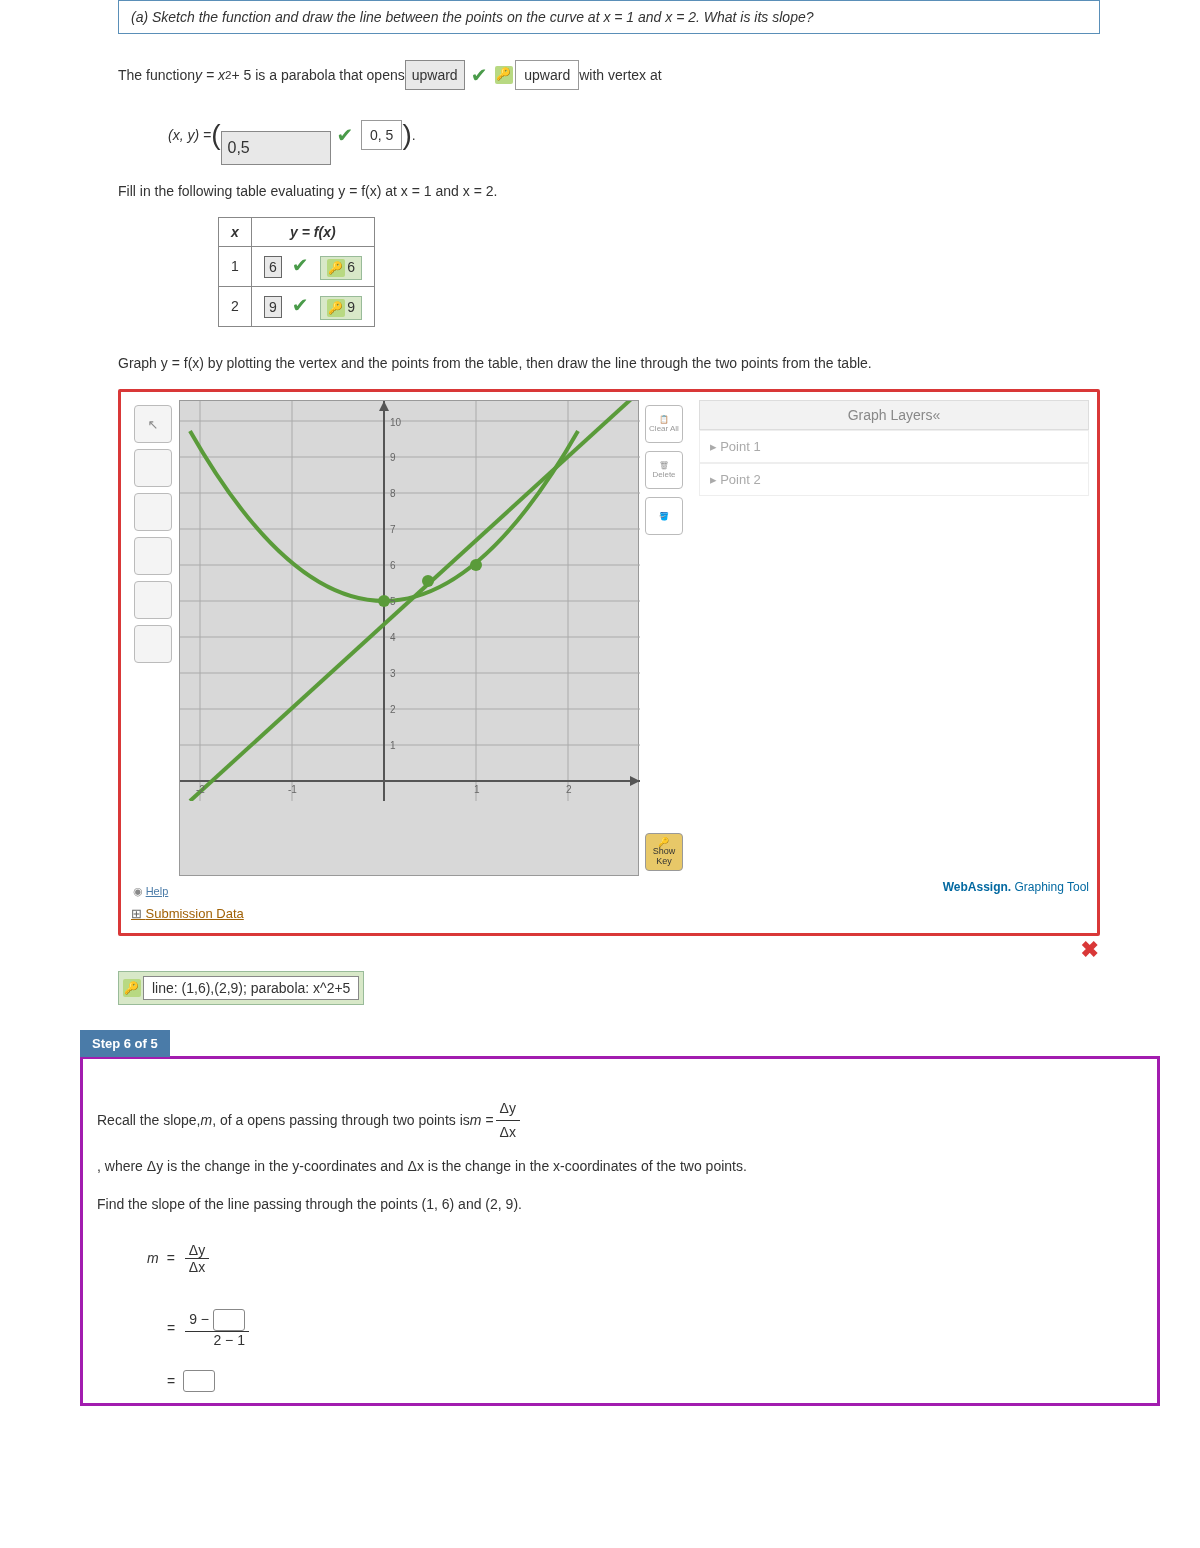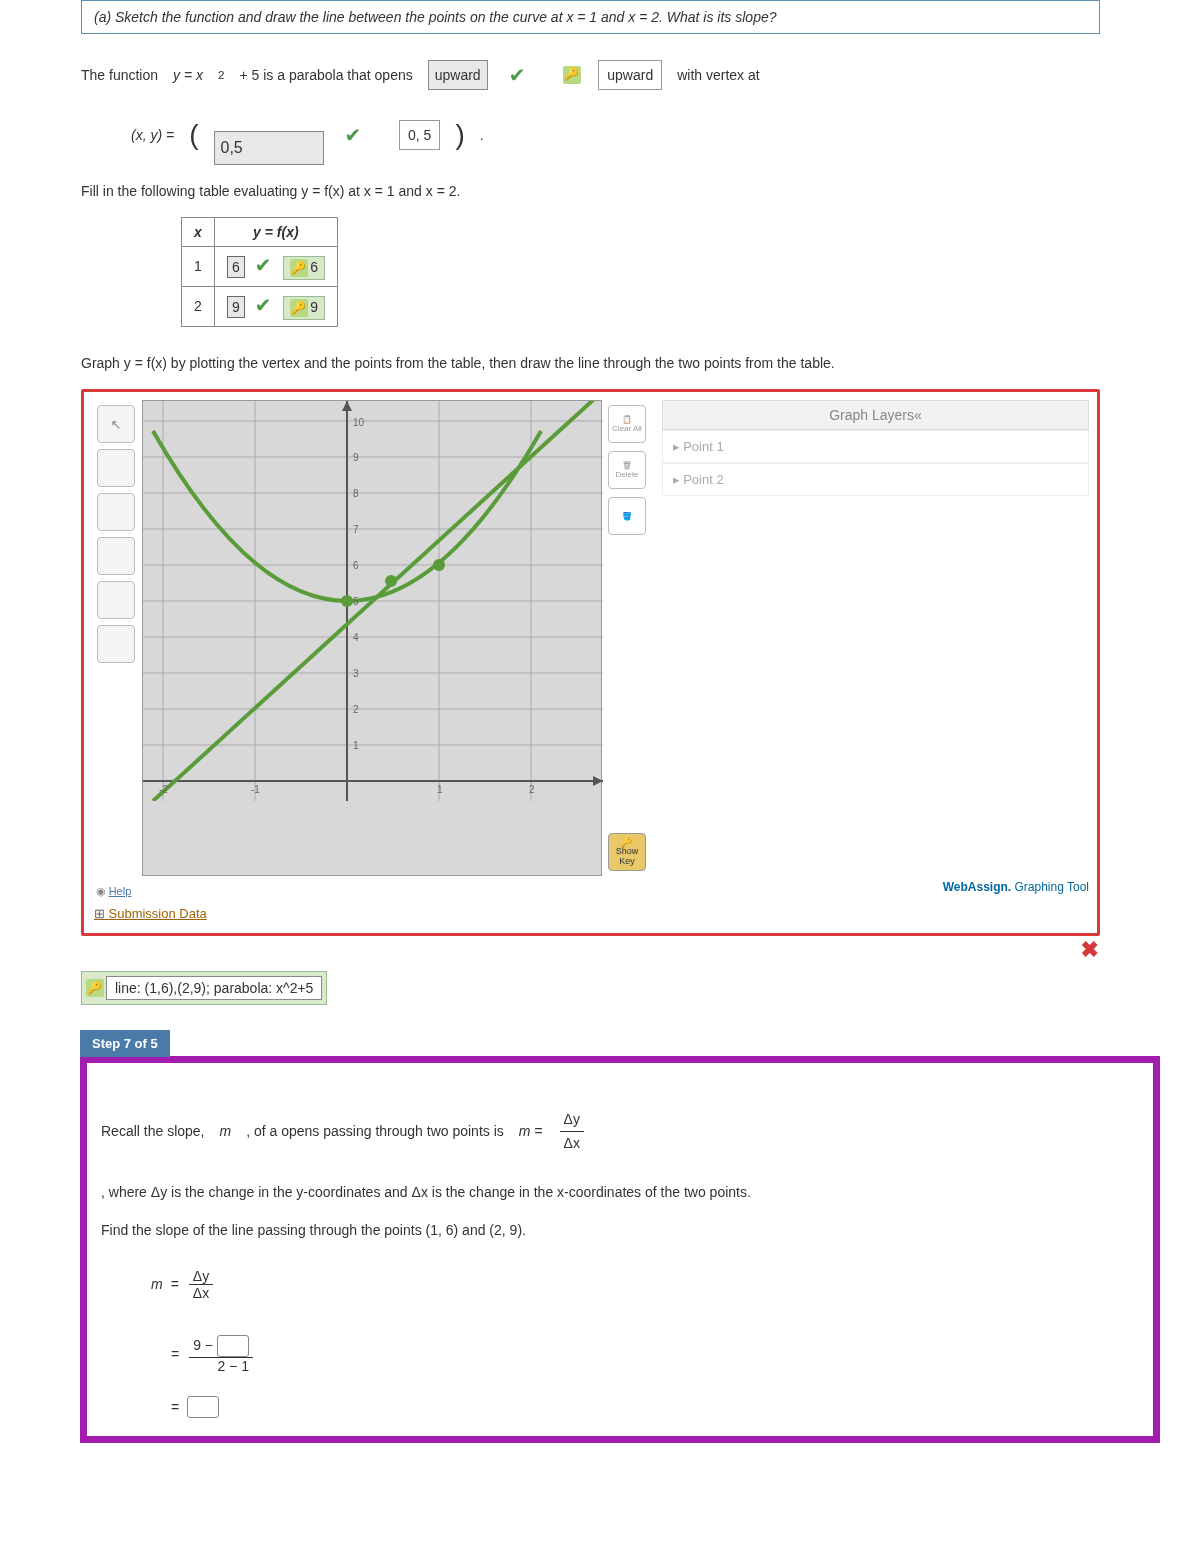--- a/index.html
+++ b/index.html
@@ -1,20 +1,20 @@
 <!DOCTYPE html>
 <html><head>
 <meta charset="utf-8">
 <style>
 * { box-sizing: border-box; margin: 0; padding: 0; }
 body { font-family: Verdana, Arial, sans-serif; font-size: 14px; color: #333; background: #fff; width: 1200px; }
-.container { padding-left: 81px; padding-right: 100px; }
+.container { padding-left: 118px; padding-right: 100px; }
 .ital { font-style: italic; }
 .question-box { border: 1px solid #5a8fb8; padding: 8px 12px; background: #fff; margin-bottom: 25px; }
-.line { margin: 15px 0; line-height: 1.6; display:flex; align-items:center; flex-wrap:wrap; gap:15px; }
+.line { margin: 15px 0; line-height: 1.6; display:flex; align-items:center; flex-wrap:wrap; gap:0; }
 .text-input { background: #e8e8e8; border: 1px solid #888; padding: 3px 6px; font-size: 14px; display:inline-block; min-width:60px; }
 .check { color: #4a9b4a; font-size: 20px; margin-left: 6px; display:inline-block; }
 .key-icon { display:inline-flex; align-items:center; justify-content:center; width:18px; height:18px; background:#b8d982; border-radius:2px; color:#c88a2e; font-size:12px; margin-right:2px; }
 .answer-box { border:1px solid #999; padding:3px 8px; display:inline-block; background:#fff; }
 .table-eval { border-collapse: collapse; margin-left: 100px; }
 .table-eval th, .table-eval td { border:1px solid #888; padding:6px 12px; text-align:center; }
 .table-eval th { font-weight:bold; font-style:italic; }
 .table-eval .input-cell { background:#e8e8e8; border:1px solid #666; padding:2px 4px; display:inline-block; min-width:18px; }
 .ans-cell { background:#d8e8c8; border:1px solid #9b9; padding:2px 6px; display:inline-block; }
 .graph-outer { border:3px solid #d93838; border-radius:2px; padding:8px; position:relative; margin-top:10px; }
@@ -32,21 +32,21 @@
 .footer-bar { text-align:right; padding-top:4px; font-size:12px; color:#0369a1; }
 .footer-bar b { font-weight:bold; }
 .help-link { position:absolute; bottom:35px; left:12px; font-size:11px; color:#4a7ba8; }
 .help-link::before { content:"◉ "; color:#888; }
 .sub-data { color:#a16207; font-size:13px; text-decoration:underline; margin:12px 0 4px 2px; display:inline-block; }
 .sub-data::before { content:"⊞ "; text-decoration:none; color:#666; }
 .red-x { position:absolute; bottom:-30px; right:-2px; color:#d93838; font-size:22px; font-weight:bold; }
 .graph-answer { margin:35px 0 25px 0; }
 .graph-answer-box { display:inline-flex; align-items:center; background:#d8e8c8; border:1px solid #9b9; padding:4px; }
 .step-header { background:#4a7ba8; color:#fff; padding:6px 12px; display:inline-block; font-weight:bold; font-size:13px; }
-.step-box { border:7px solid #a21caf; padding:18px 14px; margin-top:-1px; }
+.step-box { border:3px solid #a21caf; padding:11px 14px; margin-top:-1px; }
 .frac { display:inline-block; text-align:right; vertical-align:middle; margin:12px 2px; }
 .frac .num { display:block; border-bottom:1px solid #333; padding:0 4px; }
 .frac .den { display:block; padding:0 4px; }
 .blank-box { display:inline-block; width:32px; height:22px; border:1px solid #888; border-radius:3px; vertical-align:middle; }
 .eq-row { margin-left:50px; margin-top:10px; display:flex; align-items:center; gap:8px; }
 svg.parabola { position:absolute; top:0; left:0; }
 </style>
 </head>
 <body>
 
@@ -200,21 +200,21 @@
 
   <div class="graph-answer">
     <span class="graph-answer-box">
       <span class="key-icon">🔑</span>
       <span class="answer-box" style="border:1px solid #888;">line: (1,6),(2,9); parabola: x^2+5</span>
     </span>
   </div>
 </div>
 
 <div style="margin-left:80px; margin-right:40px; margin-top:20px;">
-  <div class="step-header">Step 7 of 5</div>
+  <div class="step-header">Step 6 of 5</div>
   <div class="step-box">
     <div class="line">
       <span>Recall the slope, </span>
       <span class="ital">m</span>
       <span>, of a opens passing through two points is </span>
       <span class="ital">m = </span>
       <span class="frac">
           <span class="num">Δy</span>
           <span class="den">Δx</span>
         </span>

